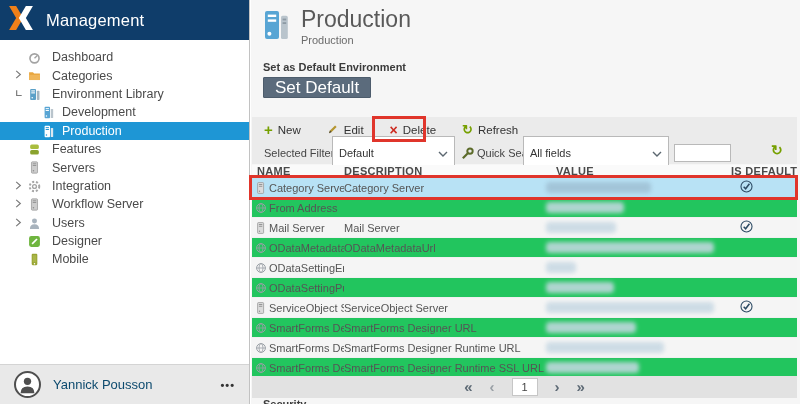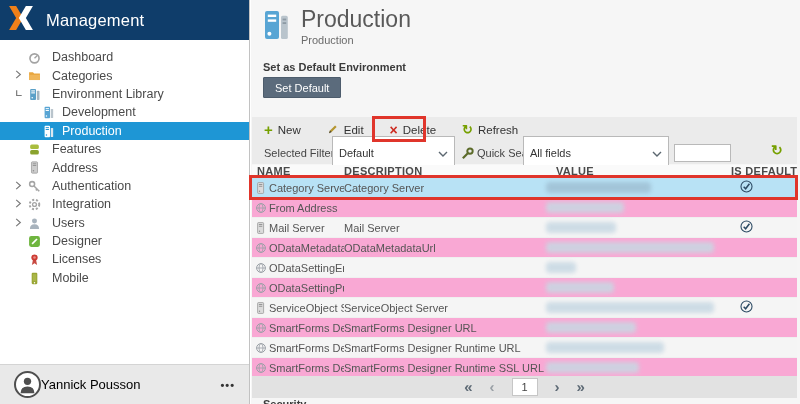--- a/index.html
+++ b/index.html
@@ -18,32 +18,32 @@
   .nav-item .expander { position:absolute; left:13px; top:3px; width:12px; height:12px; }
   .nav-item .nicon { position:absolute; left:28px; top:3px; width:13px; height:13px; }
   .nav-item.indent1 .nicon { left:42px; }
   .nav-item .nlabel { margin-left:52px; white-space:nowrap; }
   .nav-item.indent1 .nlabel { margin-left:62px; }
   .nav-item.selected { background:#1e96d5; color:#fff; }
   .side-footer { position:absolute; bottom:0; left:0; right:0; height:40px; background:#e9e9e9;
     border-top:1px solid #d4d4d4; display:flex; align-items:center; padding:0 14px; }
   .avatar { width:27px; height:27px; border:2px solid #4f4f4f; border-radius:50%;
     display:flex; align-items:center; justify-content:center; background:#fff; overflow:hidden; }
-  .user-name { font-size:13px; color:#000000; flex:1; }
+  .user-name { font-size:13px; color:#0c4a6e; margin-left:12px; flex:1; }
   .footer-menu { font-size:11px; font-weight:bold; color:#333; letter-spacing:1px; cursor:pointer; }
 
   
   #main { position:absolute; left:251px; top:0; width:549px; height:404px; background:#f6f6f6; }
   .page-head { position:absolute; left:12px; top:6px; display:flex; }
   .page-head .picon { width:28px; height:32px; margin-top:3px; }
   .page-title { font-size:23px; color:#595959; font-weight:400; line-height:26px; }
   .page-subtitle { font-size:11px; color:#6b6b6b; margin-top:2px; }
   .sec-heading { position:absolute; left:12px; font-size:11px; font-weight:bold; color:#3b3b3b; }
   #set-default-btn { position:absolute; left:12px; top:77px; height:21px; padding:0 11px;
-    background:#5b6b7c; border:1px solid #4d5c6c; color:#fff; font-size:11px; border-radius:1px; cursor:pointer;
+    background:#5b6b7c; border:1px solid #4d5c6c; color:#fff; font-size:17px; border-radius:1px; cursor:pointer;
     font-family:"Liberation Sans", sans-serif; }
 
   .grid-band { position:absolute; left:1px; top:117px; width:545px; height:47px; background:#ebebeb; }
   .tb-row { position:absolute; left:0; top:0; right:0; height:25px; display:flex; align-items:center; }
   .tb-btn { display:flex; align-items:center; gap:5px; font-size:11.5px; color:#333; cursor:pointer; margin-right:26px; }
   .tb-btn:first-child { margin-left:12px; }
   .glyph-plus { color:#76a000; font-size:15px; font-weight:bold; line-height:10px; }
   .glyph-x { color:#cc2a20; font-size:14px; font-weight:bold; line-height:10px; }
   .glyph-refresh { color:#76a000; font-size:13px; font-weight:bold; line-height:11px; }
   .filter-row { position:absolute; left:0; top:25px; right:0; height:22px; display:flex; align-items:center; }
@@ -61,21 +61,21 @@
 
   
   #vtable { position:absolute; left:1px; top:165px; width:545px; }
   .thead { display:flex; align-items:center; height:13px; background:#fafafa;
     border-bottom:1px solid #dcdcdc; font-size:11px; font-weight:bold; color:#4a4a4a; letter-spacing:.3px; }
   .h-name { width:92px; padding-left:5px; }
   .h-desc { width:202px; }
   .h-value { width:180px; padding-left:10px; }
   .h-default { width:71px; padding-left:5px; overflow:hidden; white-space:nowrap; }
   .trow { display:flex; align-items:center; height:20px; font-size:11px; color:#555;
-    background:#f9a8d4; border-bottom:1px solid #f0f0f0; cursor:pointer; }
+    background:#22c55e; border-bottom:1px solid #f0f0f0; cursor:pointer; }
   .trow.alt { background:#f5f5f5; }
   .trow.selected { background:#b8e2f5; border-bottom:1px solid #b8e2f5; }
   .c-icon { width:17px; padding-left:3px; display:flex; align-items:center; }
   .c-name { width:75px; overflow:hidden; white-space:nowrap; }
   .c-desc { width:202px; overflow:hidden; white-space:nowrap; }
   .c-value { width:180px; display:flex; align-items:center; }
   .c-default { width:71px; padding-left:14px; display:flex; align-items:center; }
   .blur-chip { height:11px; border-radius:4px; background:#c7d8e3; filter:blur(2px); opacity:.85; }
   .trow.selected .blur-chip { background:#9fc0d4; }
 
@@ -166,68 +166,61 @@
             </svg></span>
           <span class="nlabel">Features</span>
         </div>
         <div class="nav-item">
           <span class="nicon"><svg width="13" height="13" viewBox="0 0 12 12">
               <rect x="3.2" y="0.8" width="5.6" height="10.4" rx="0.8" fill="#cdcdcd" stroke="#999" stroke-width="0.7"></rect>
               <rect x="4.4" y="2.2" width="3.2" height="0.8" fill="#8e8e8e"></rect>
               <rect x="4.4" y="3.8" width="3.2" height="0.8" fill="#8e8e8e"></rect>
               <circle cx="5" cy="9" r="0.7" fill="#8e8e8e"></circle>
             </svg></span>
-          <span class="nlabel">Address</span>
-        </div>
-        <div class="nav-item">
-          <span class="expander"><svg width="11" height="11" viewBox="0 0 12 12">
-              <polyline points="3.5,2 8,6 3.5,10" fill="none" stroke="#7a7a7a" stroke-width="1.3"></polyline>
-            </svg></span>
-          <span class="nicon"><svg width="13" height="13" viewBox="0 0 12 12">
-              <circle cx="3.8" cy="3.8" r="2.3" fill="none" stroke="#a5a5a5" stroke-width="1.4"></circle>
-              <line x1="5.5" y1="5.5" x2="10.4" y2="10.4" stroke="#a5a5a5" stroke-width="1.4"></line>
-              <line x1="8.4" y1="8.4" x2="7.2" y2="9.6" stroke="#a5a5a5" stroke-width="1.4"></line>
-            </svg></span>
-          <span class="nlabel">Authentication</span>
+          <span class="nlabel">Servers</span>
         </div>
         <div class="nav-item">
           <span class="expander"><svg width="11" height="11" viewBox="0 0 12 12">
               <polyline points="3.5,2 8,6 3.5,10" fill="none" stroke="#7a7a7a" stroke-width="1.3"></polyline>
             </svg></span>
           <span class="nicon"><svg width="13" height="13" viewBox="0 0 12 12">
               <circle cx="6" cy="6" r="4.4" fill="none" stroke="#a5a5a5" stroke-width="1.8" stroke-dasharray="1.9 1.7"></circle>
               <circle cx="6" cy="6" r="2.4" fill="#a5a5a5"></circle>
               <circle cx="6" cy="6" r="1.1" fill="#fff"></circle>
             </svg></span>
           <span class="nlabel">Integration</span>
         </div>
         <div class="nav-item">
           <span class="expander"><svg width="11" height="11" viewBox="0 0 12 12">
               <polyline points="3.5,2 8,6 3.5,10" fill="none" stroke="#7a7a7a" stroke-width="1.3"></polyline>
             </svg></span>
           <span class="nicon"><svg width="13" height="13" viewBox="0 0 12 12">
+              <rect x="3.2" y="0.8" width="5.6" height="10.4" rx="0.8" fill="#cdcdcd" stroke="#999" stroke-width="0.7"></rect>
+              <rect x="4.4" y="2.2" width="3.2" height="0.8" fill="#8e8e8e"></rect>
+              <rect x="4.4" y="3.8" width="3.2" height="0.8" fill="#8e8e8e"></rect>
+              <circle cx="5" cy="9" r="0.7" fill="#8e8e8e"></circle>
+            </svg></span>
+          <span class="nlabel">Workflow Server</span>
+        </div>
+        <div class="nav-item">
+          <span class="expander"><svg width="11" height="11" viewBox="0 0 12 12">
+              <polyline points="3.5,2 8,6 3.5,10" fill="none" stroke="#7a7a7a" stroke-width="1.3"></polyline>
+            </svg></span>
+          <span class="nicon"><svg width="13" height="13" viewBox="0 0 12 12">
               <circle cx="6" cy="3.6" r="2.3" fill="#a8b3bd"></circle>
               <path d="M1.8,11 Q1.8,6.8 6,6.8 Q10.2,6.8 10.2,11 Z" fill="#a8b3bd"></path>
             </svg></span>
           <span class="nlabel">Users</span>
         </div>
         <div class="nav-item">
           <span class="nicon"><svg width="13" height="13" viewBox="0 0 12 12">
               <rect x="1" y="1" width="10" height="10" rx="2" fill="#6fb53f"></rect>
               <line x1="3.8" y1="8.2" x2="8.3" y2="3.7" stroke="#fff" stroke-width="1.6"></line>
             </svg></span>
           <span class="nlabel">Designer</span>
-        </div>
-        <div class="nav-item">
-          <span class="nicon"><svg width="13" height="13" viewBox="0 0 12 12">
-              <path d="M4.6,6.2 L3.6,11 L6,9.4 L8.4,11 L7.4,6.2 Z" fill="#c74a42"></path>
-              <circle cx="6" cy="4.2" r="2.9" fill="#cc3b33"></circle>
-              <circle cx="6" cy="4.2" r="1.2" fill="#e98b84"></circle>
-            </svg></span>
-          <span class="nlabel">Licenses</span>
         </div>
         <div class="nav-item">
           <span class="nicon"><svg width="13" height="13" viewBox="0 0 12 12">
               <rect x="3.4" y="0.8" width="5.2" height="10.4" rx="1" fill="#98a433"></rect>
               <rect x="4.3" y="2" width="3.4" height="6.6" fill="#aab648"></rect>
               <circle cx="6" cy="9.9" r="0.7" fill="#fff"></circle>
             </svg></span>
           <span class="nlabel">Mobile</span>
         </div>
       </div>

